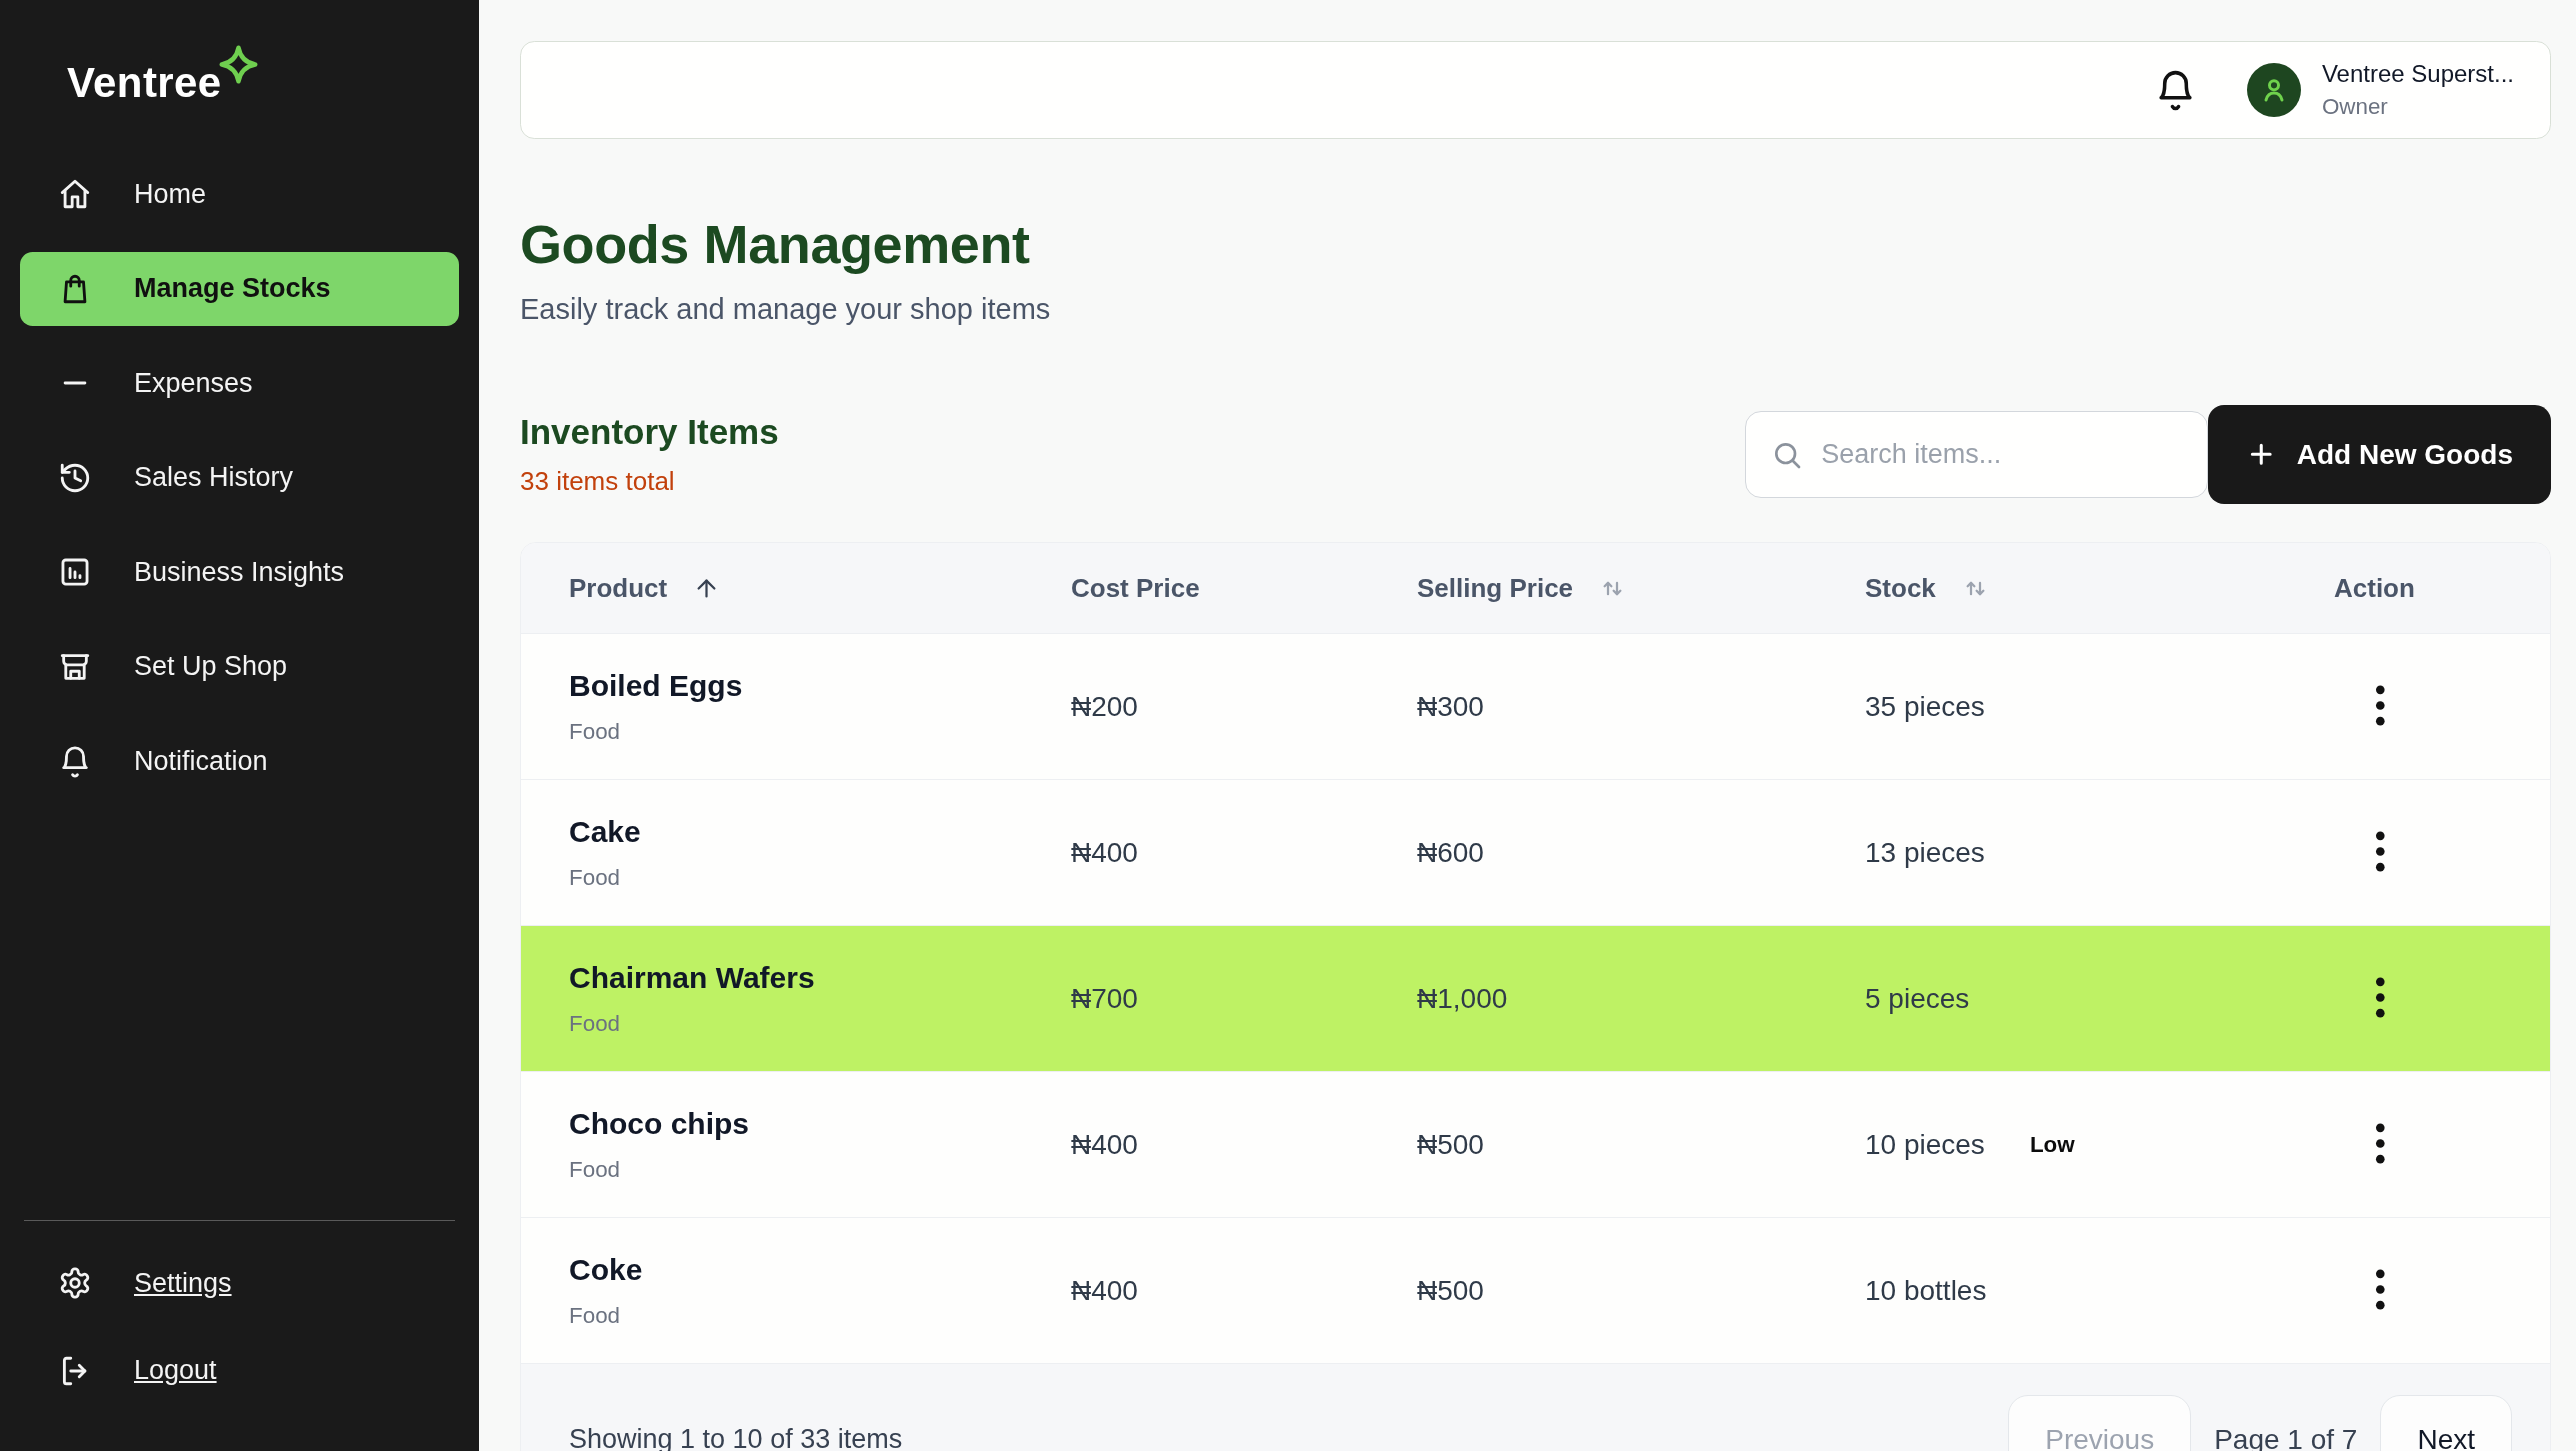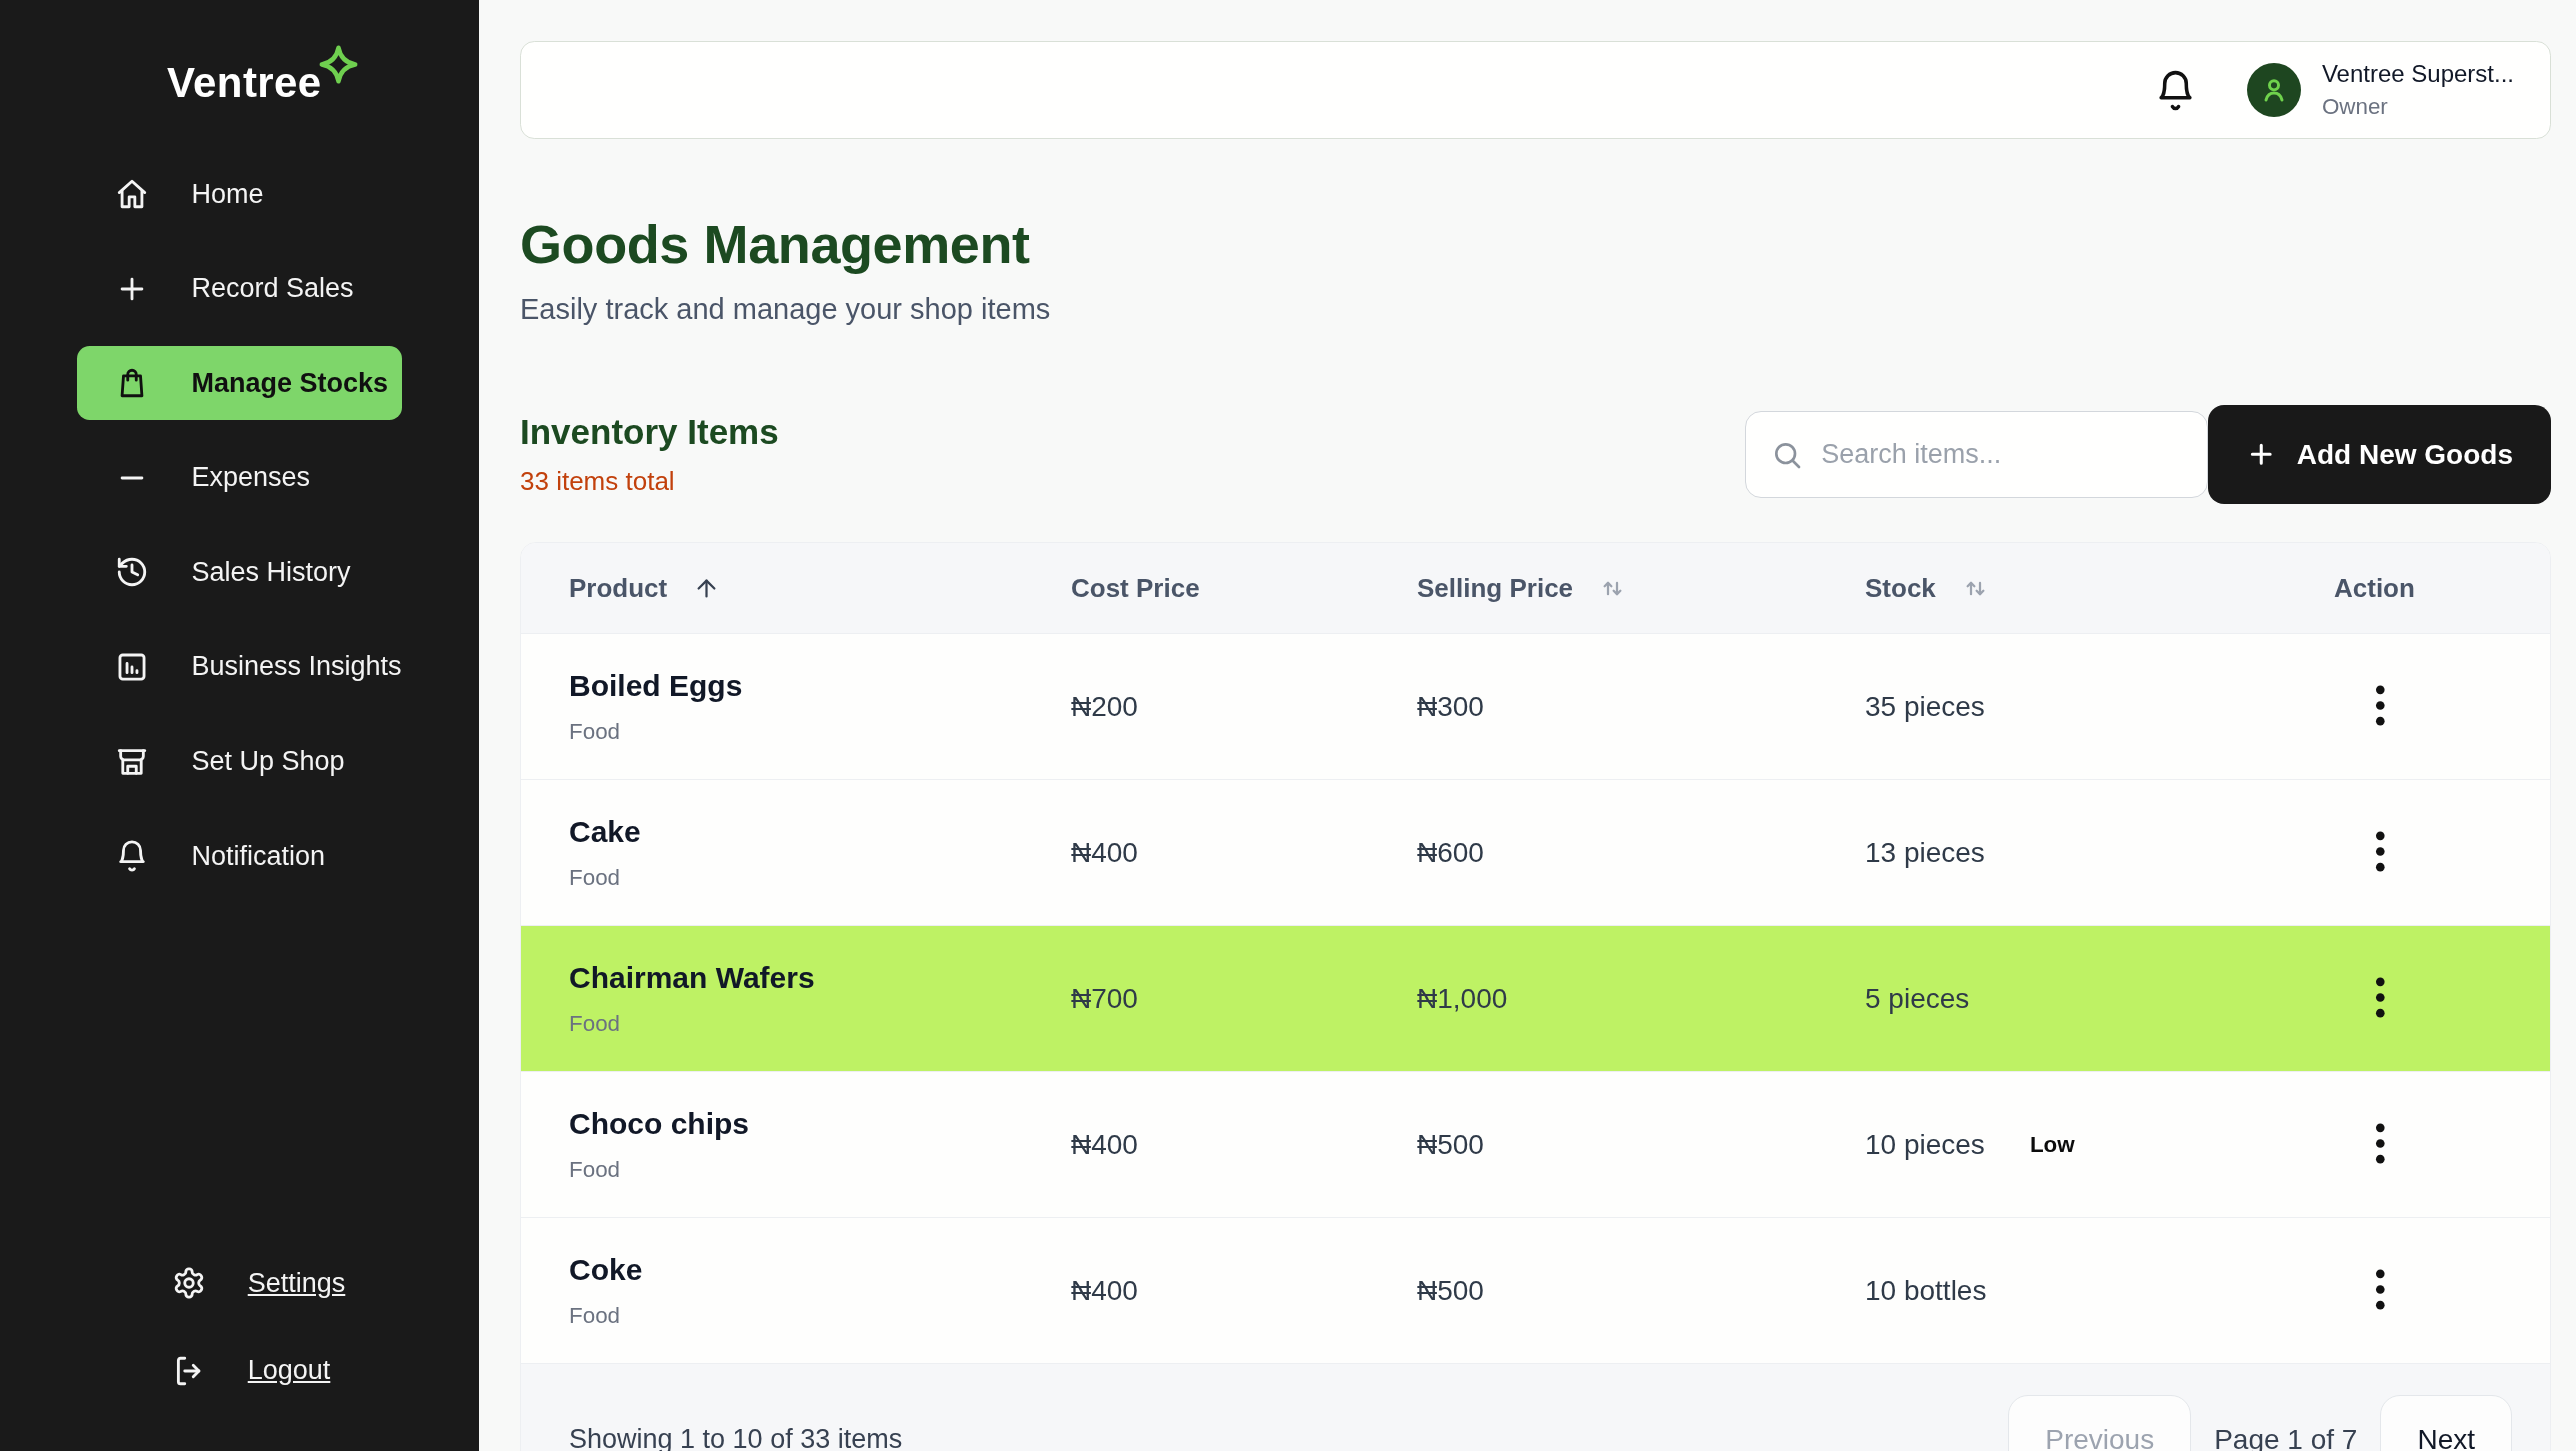--- a/index.html
+++ b/index.html
@@ -6,21 +6,21 @@
   html,body { width:2576px; height:1452px; overflow:hidden; }
   body {
     font-family:"Liberation Sans","DejaVu Sans",sans-serif;
     background:#f8f9f8; color:#111827;
   }
   .app { display:flex; width:2576px; height:1452px; }
 
   
   .sidebar {
     width:479px; min-width:479px; height:1452px; background:#1a1a1a;
-    color:#f4f4f4; display:flex; flex-direction:column; padding:39px 20px 31px 20px;align-items:center;
+    color:#f4f4f4; display:flex; flex-direction:column; padding:39px 20px 31px 20px;
   }
   .logo { display:flex; align-items:flex-start; padding-left:47px; height:109px; }
   .logo-text { font-size:42px; font-weight:600; color:#ffffff; letter-spacing:0.4px; margin-top:20px; }
   .logo-spark { width:41px; height:41px; margin-left:-3.6px; margin-top:5.4px; }
   .nav { list-style:none; margin-top:9px; }
   .nav-item {
     height:74px; margin-bottom:20.6px; display:flex; align-items:center;
     gap:42px; padding-left:38px; border-radius:12.6px; cursor:pointer;
   }
   .nav-item .icon { width:34px; height:34px; flex:0 0 34px; }
@@ -120,26 +120,20 @@
     </div>
 
     <ul class="nav">
       <li class="nav-item">
         <svg class="icon" viewBox="0 0 24 24">
             <path d="M3 11 12 3l9 8"></path>
             <path d="M5 10v11h5v-7h4v7h5V10"></path>
           </svg>
         <span class="label">Home</span>
       </li>
-      <li class="nav-item">
-        <svg class="icon" viewBox="0 0 24 24">
-            <path d="M12 5v14M5 12h14"></path>
-          </svg>
-        <span class="label">Record Sales</span>
-      </li>
       <li class="nav-item active">
         <svg class="icon" viewBox="0 0 24 24">
             <path d="M6 7h12l1 14H5L6 7Z"></path>
             <path d="M9 10V6a3 3 0 0 1 6 0v4"></path>
           </svg>
         <span class="label">Manage Stocks</span>
       </li>
       <li class="nav-item">
         <svg class="icon" viewBox="0 0 24 24">
             <path d="M5 12h14"></path>

